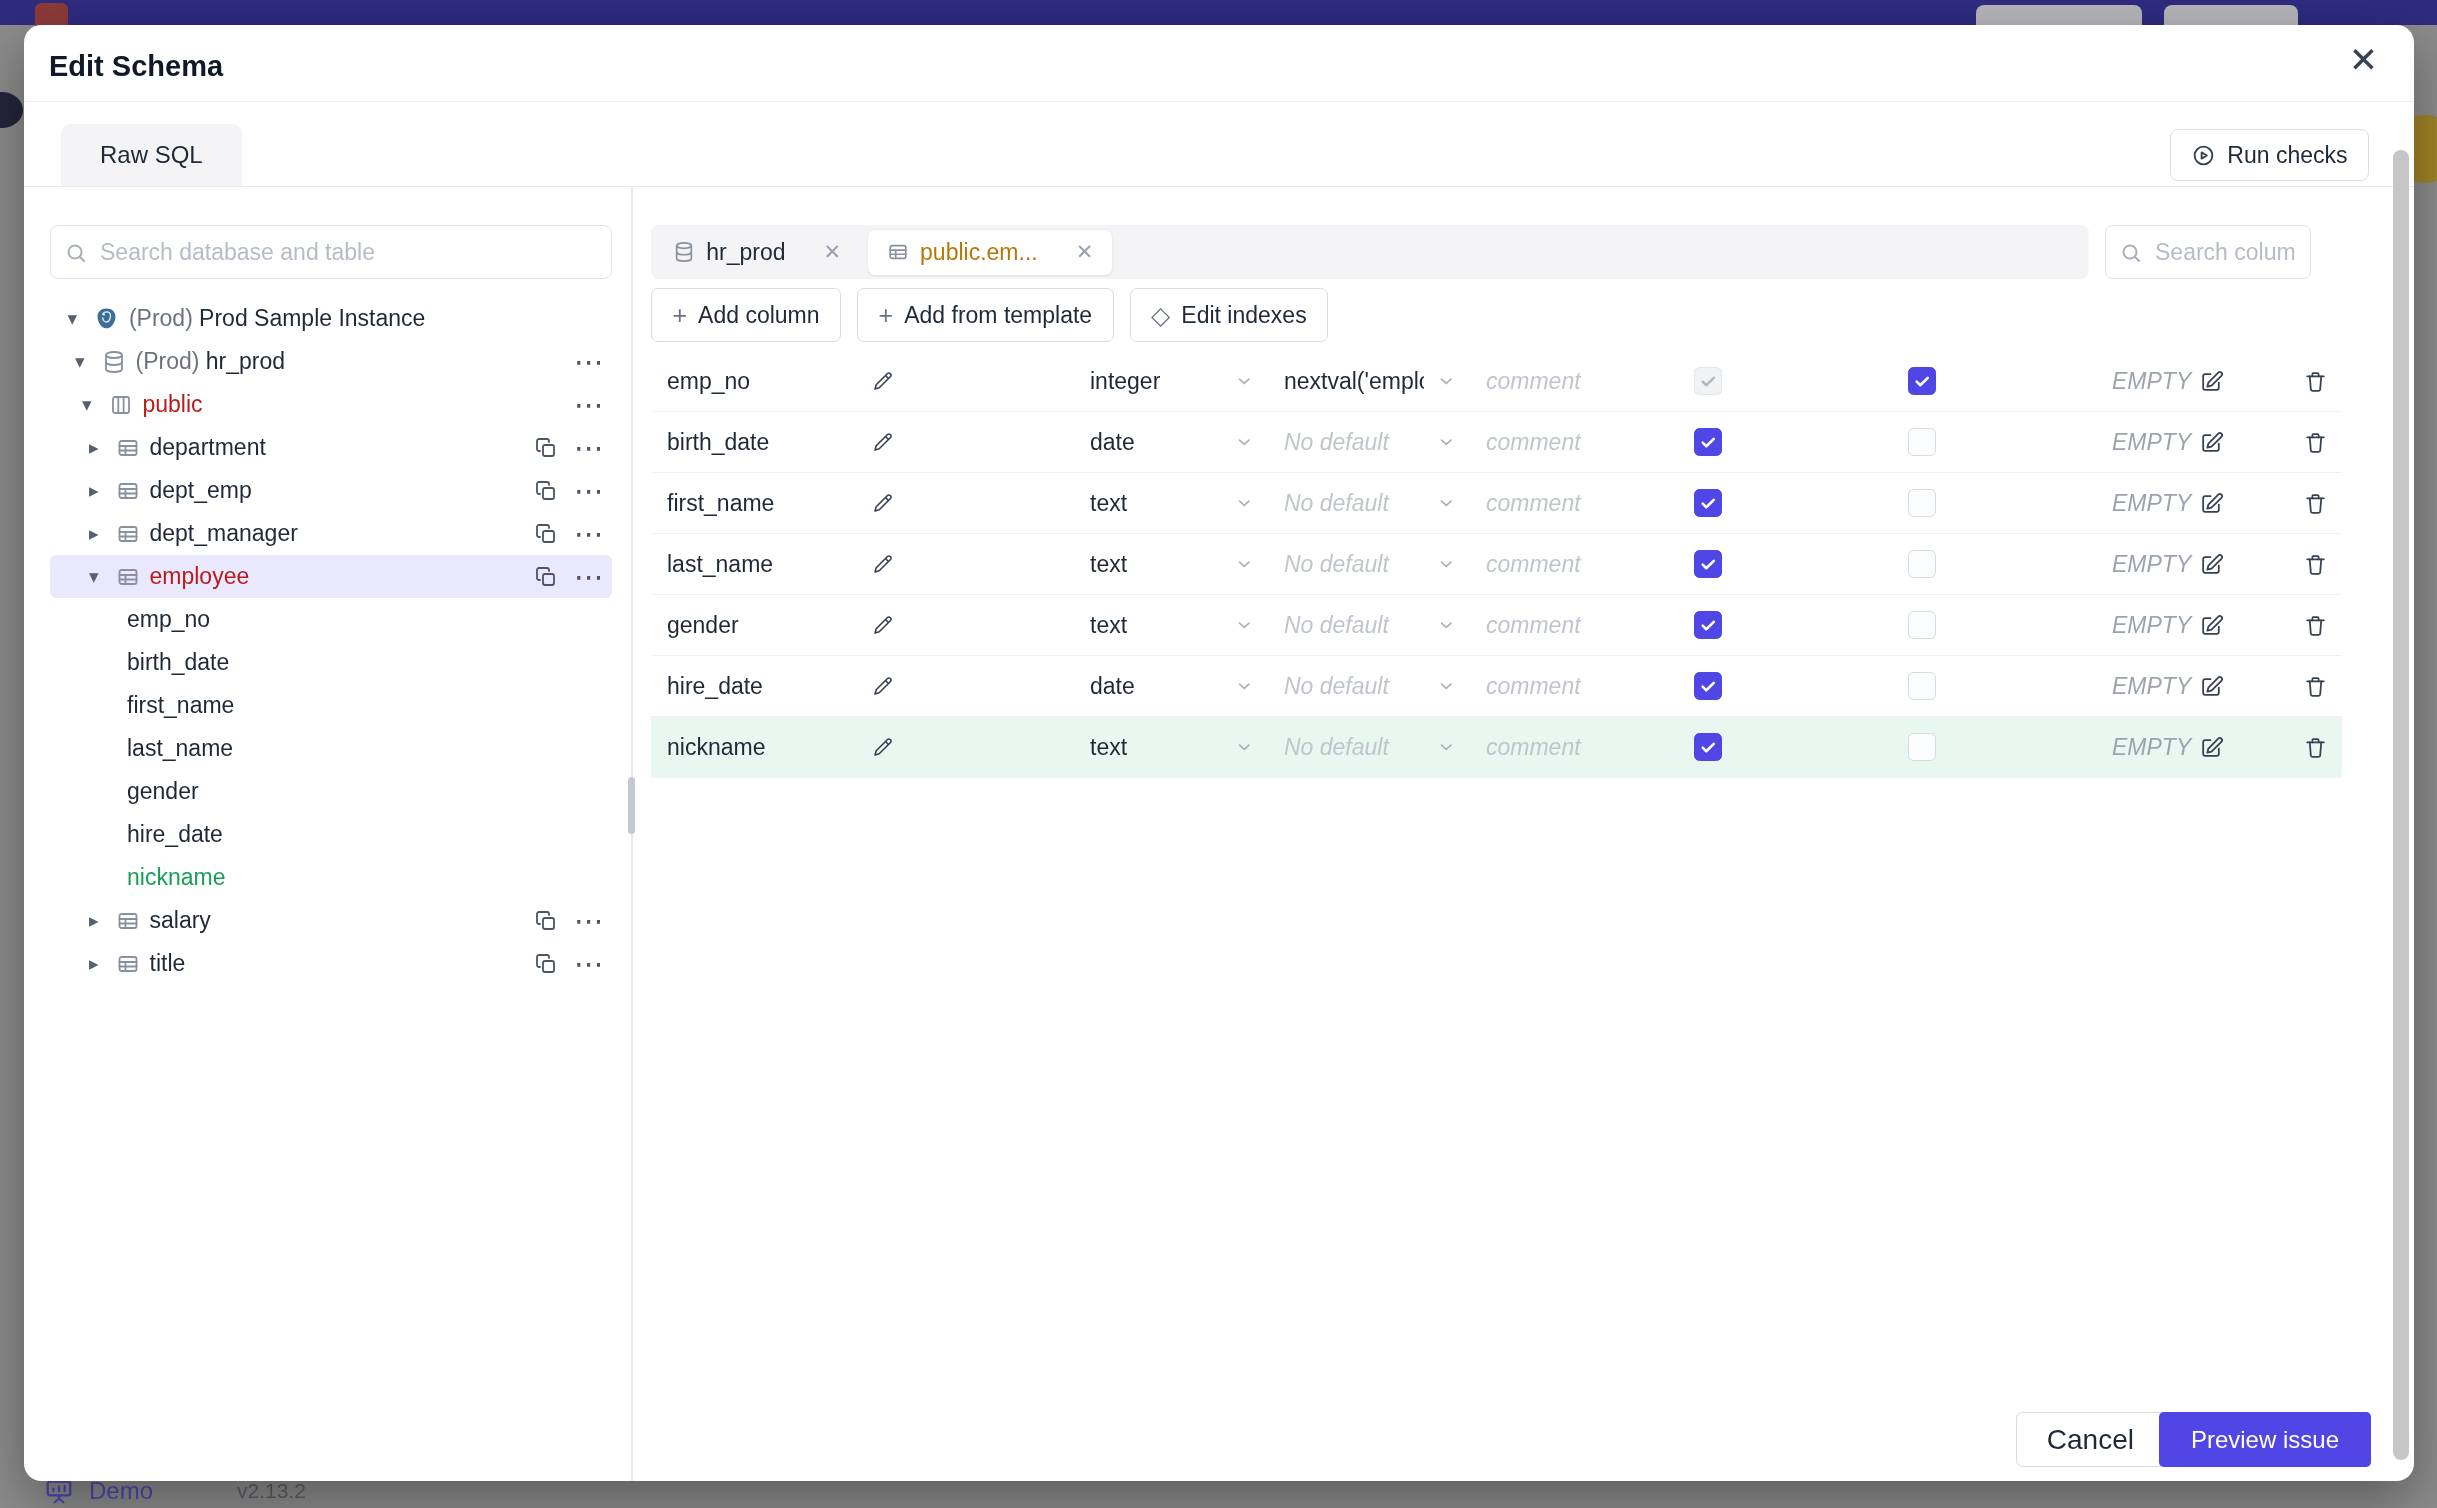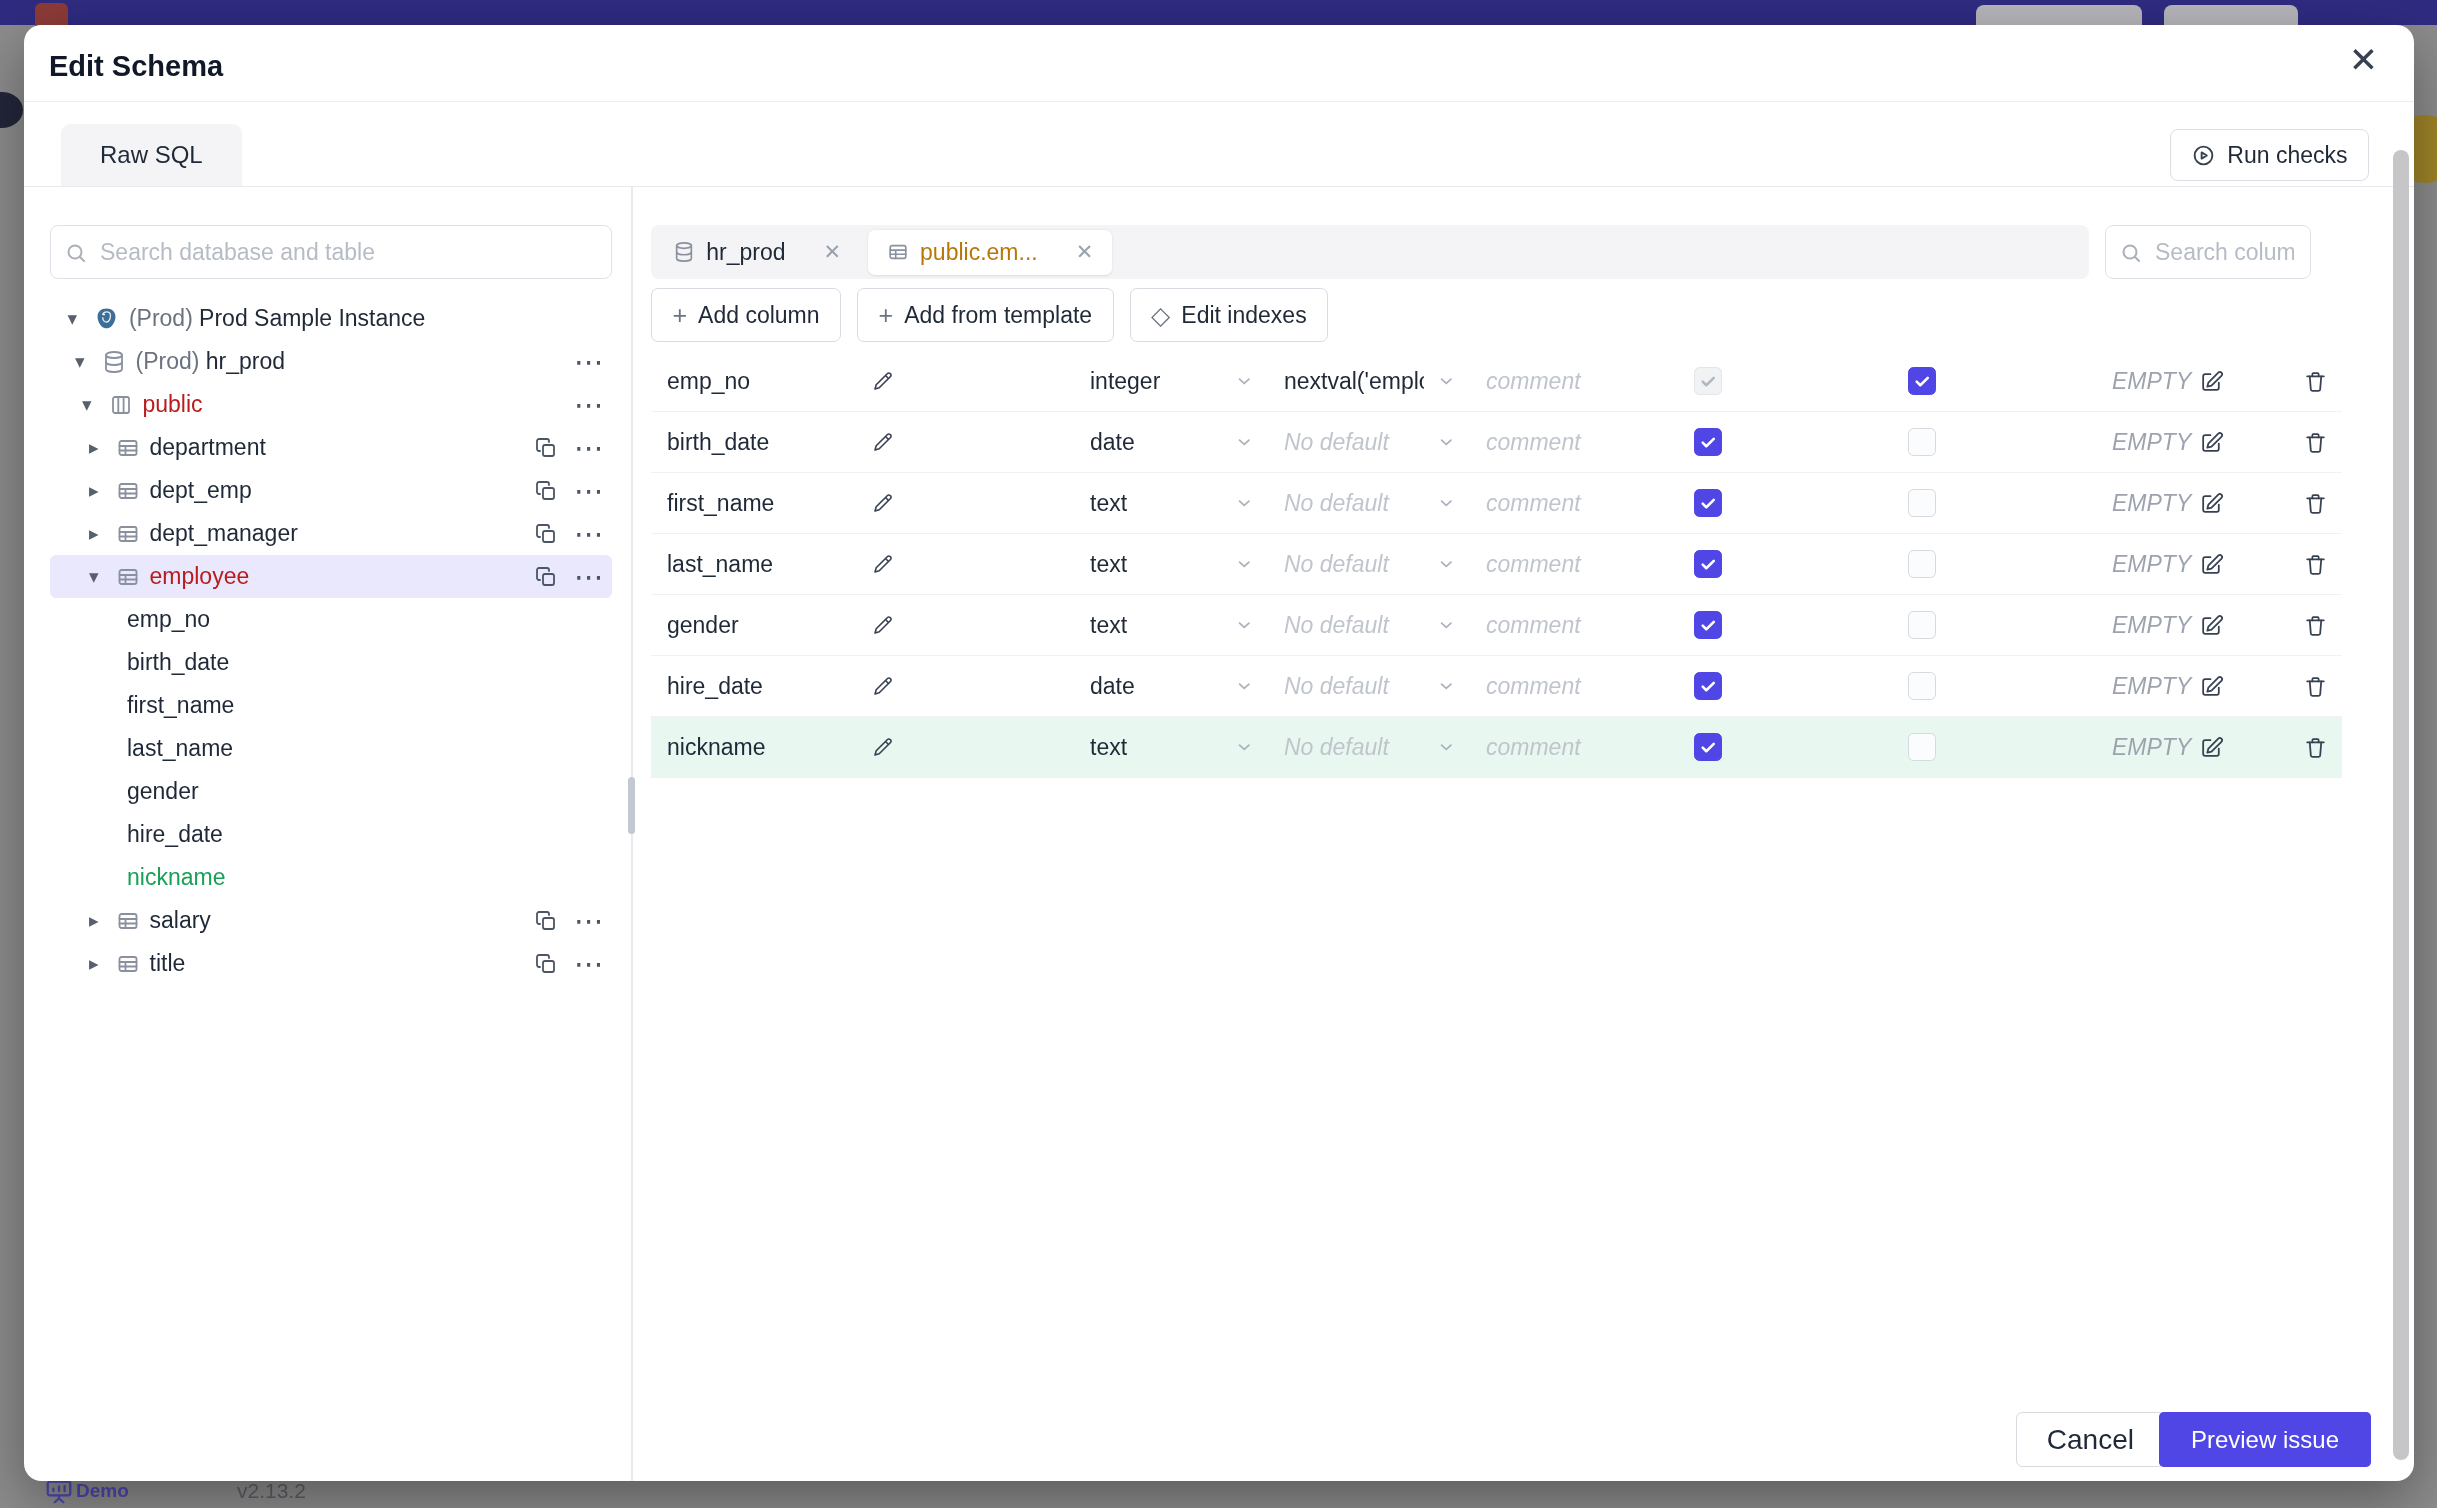--- a/index.html
+++ b/index.html
@@ -9,22 +9,22 @@
 
   
   .bg-topbar { position:absolute; left:0; top:0; width:2438px; height:25px; background:#2f2b80; }
   .bg-favicon { position:absolute; left:35px; top:3.2px; width:33px; height:33px; border-radius:6.3px; background:#8c3b38; }
   .bg-btn { position:absolute; top:4.7px; height:41px; background:#b5b5b9; border-radius:8px; }
   .bg-btn.one { left:1976px; width:166px; }
   .bg-btn.two { left:2164px; width:134px; }
   .bg-logo { position:absolute; left:-20.5px; top:92px; width:43px; height:36px; border-radius:50%; background:#23263a; }
   .bg-avatar { position:absolute; right:-20.5px; top:115px; width:68px; height:68px; border-radius:50%; background:#9f8428; }
   .bg-footer { position:absolute; left:0; bottom:0; width:2438px; height:28px; }
-  .bg-demo { position:absolute; left:44px; bottom:1.6px; display:flex; align-items:center; gap:2px;
-             color:#4d47b3; font-size:19px; font-weight:700; }
+  .bg-demo { position:absolute; left:44px; bottom:1.6px; display:flex; align-items:center; gap:15px;
+             color:#4d47b3; font-size:24px; font-weight:400; }
   .bg-version { position:absolute; left:237px; bottom:4.7px; color:#5b5e66; font-size:21px; }
 
   
   .modal { position:absolute; left:24px; top:25px; width:2390px; height:1456px; background:#fff;
            border-radius:17.4px; box-shadow:0 19px 55px rgba(0,0,0,.35); }
   .m-title { position:absolute; left:25px; top:25px; font-size:29px; font-weight:600; color:#111827; }
   .m-close { position:absolute; right:36px; top:17.4px; font-size:35px; font-weight:300; color:#374151;
              background:none; border:none; cursor:pointer; line-height:1; }
   .hr1 { position:absolute; left:0; top:76px; width:100%; border-top:1.6px solid #ebedf0; }
   .hr2 { position:absolute; left:0; top:161px; width:100%; border-top:1.6px solid #e8eaee; }

